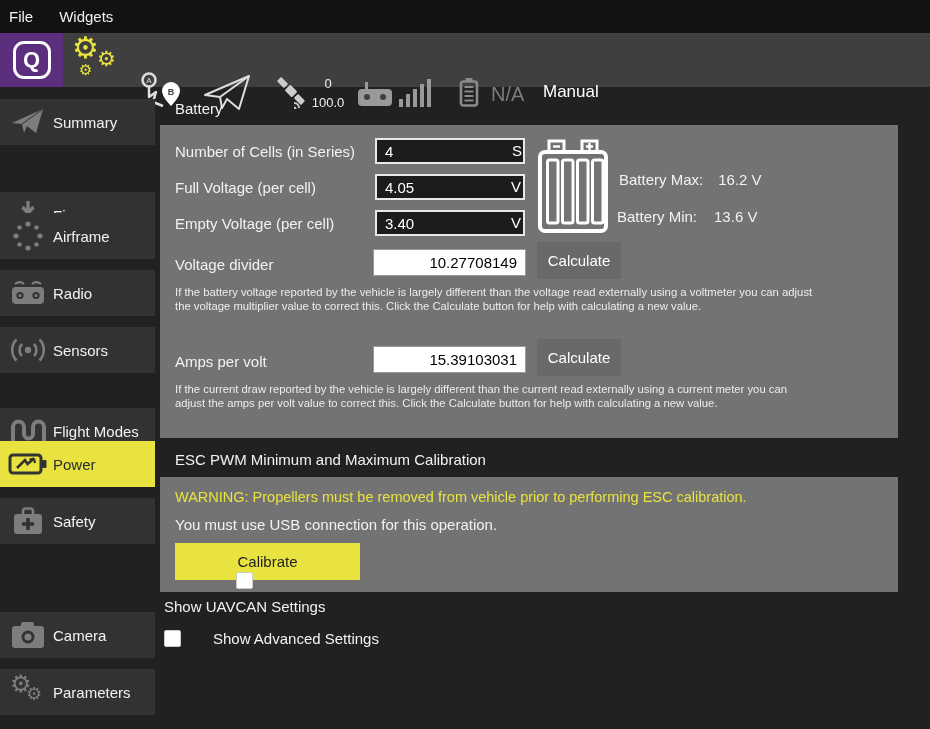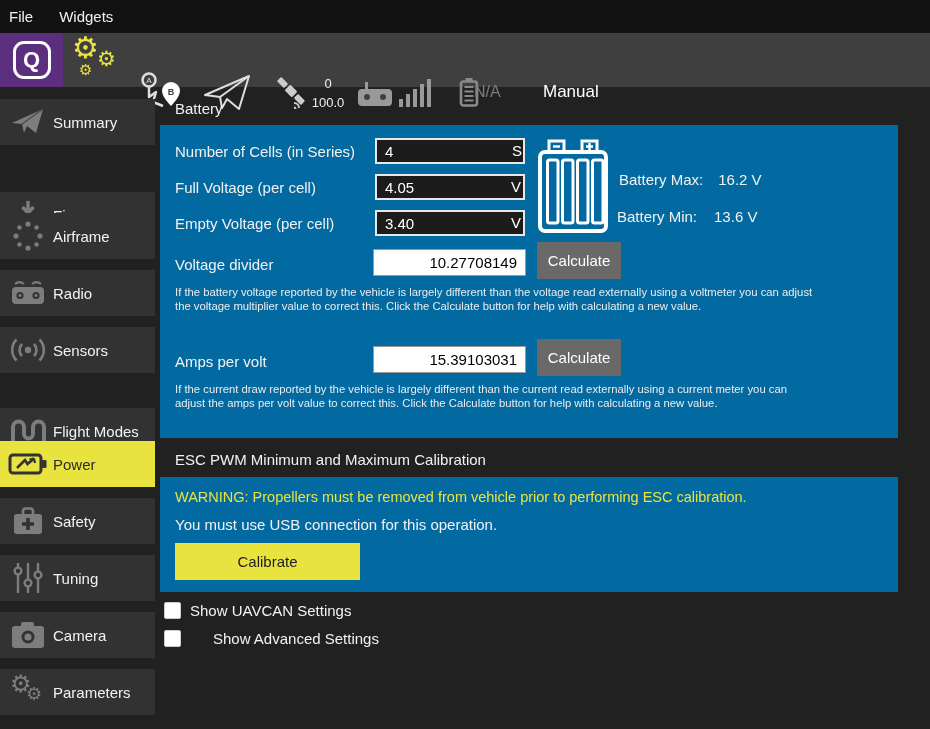--- a/index.html
+++ b/index.html
@@ -16,34 +16,34 @@
   
   #toolbar { left:0; top:33px; width:930px; height:54px; background:#3f3f3f; }
   #qlogo { left:0; top:0; width:63px; height:54px; background:var(--purple);
     display:flex; align-items:center; justify-content:center; }
   #qlogo .qbox { width:38px; height:38px; border:3px solid #fff; border-radius:11px;
     display:flex; align-items:center; justify-content:center; font-size:22px; font-weight:bold; color:#fff; }
   #gears-tab { left:72px; top:0; width:48px; height:51px; }
   #gears-tab span { position:absolute; color:var(--accent); line-height:1; }
   #gear-underline { left:72px; top:84px; width:48px; height:3px; background:var(--accent); }
   #gps-nums { left:306px; top:41px; width:44px; text-align:center; font-size:13px; line-height:19px; color:#eee; }
-  #batt-na { left:474px; top:50px; font-size:16px; color:#7c7c7c; }
+  #batt-na { left:491px; top:50px; font-size:20px; color:#7c7c7c; }
   #mode-indicator { left:543px; top:49px; font-size:17px; color:#fff; }
 
   
   .side-item { left:0; width:155px; height:46px; background:#323232;
     display:flex; align-items:center; }
   .side-item .ic { width:40px; margin-left:8px; display:flex; justify-content:center; align-items:center; }
   .side-item .lbl { margin-left:5px; font-size:15px; color:#f2f2f2; }
   .side-item.sel { background:var(--accent); }
   .side-item.sel .lbl { color:#2b2b2b; }
 
   
   .section-h { font-size:15px; color:#f2f2f2; }
-  .panel { left:160px; width:738px; background:#0369a1; }
+  .panel { left:160px; width:738px; background:#737373; }
   .flabel { font-size:15px; color:#f2f2f2; }
   .field { background:#1c1c1c; border:2px solid #e8e8e8; color:#fff; font-size:15px;
     font-family:inherit; padding:0 24px 0 8px; height:26px; width:150px; outline:none; }
   .field.light { background:#fff; color:#000; border:1px solid #9a9a9a; height:27px;
     width:153px; padding:0 8px;text-align:right; }
   .unit { font-size:15px; color:#fff; }
   .btn-gray { background:#696969; border:none; color:#fff; font-size:15px;
     font-family:inherit; width:84px; height:37px; cursor:pointer; }
   .btn-yellow { background:var(--accent); border:none; color:#222; font-size:15px;
     font-family:inherit; width:185px; height:37px; cursor:pointer; }
@@ -233,31 +233,20 @@
     <span class="ic">
       <svg width="32" height="30" viewBox="0 0 32 30">
           <path d="M11 8 V5 a2.5 2.5 0 0 1 2.5 -2.5 h5 A2.5 2.5 0 0 1 21 5 v3" fill="none" stroke="#7d7d7d" stroke-width="2.6"></path>
           <rect x="2" y="8" width="28" height="20" rx="3" fill="#7d7d7d"></rect>
           <path d="M16 12 v12 M10 18 h12" stroke="#323232" stroke-width="3.6"></path>
         </svg>
     </span>
     <span class="lbl">Safety</span>
   </div>
 
-  <div class="side-item abs" style="top:555px;">
-    <span class="ic">
-      <svg width="30" height="32" viewBox="0 0 30 32">
-          <path d="M5 1 v30 M15 1 v30 M25 1 v30" stroke="#7d7d7d" stroke-width="2.4"></path>
-          <circle cx="5" cy="9" r="3.4" fill="#323232" stroke="#7d7d7d" stroke-width="2.4"></circle>
-          <circle cx="15" cy="21" r="3.4" fill="#323232" stroke="#7d7d7d" stroke-width="2.4"></circle>
-          <circle cx="25" cy="13" r="3.4" fill="#323232" stroke="#7d7d7d" stroke-width="2.4"></circle>
-        </svg>
-    </span>
-    <span class="lbl">Tuning</span>
-  </div>
 
   <div class="side-item abs" style="top:612px;">
     <span class="ic">
       <svg width="34" height="28" viewBox="0 0 34 28">
           <rect x="10" y="1" width="13" height="6" rx="2" fill="#7d7d7d"></rect>
           <rect x="1" y="5" width="32" height="22" rx="3" fill="#7d7d7d"></rect>
           <circle cx="17" cy="16" r="6.5" fill="#323232"></circle>
           <circle cx="17" cy="16" r="3.6" fill="#7d7d7d"></circle>
         </svg>
     </span>
@@ -325,21 +314,21 @@
   </div>
 
   <div class="abs section-h" style="left:175px; top:451px;">ESC PWM Minimum and Maximum Calibration</div>
 
   <div class="panel abs" style="top:477px; height:115px;">
     <div class="abs warn" style="left:15px; top:12px;">WARNING: Propellers must be removed from vehicle prior to performing ESC calibration.</div>
     <div class="abs note" style="left:15px; top:39px;">You must use USB connection for this operation.</div>
     <button class="abs btn-yellow" style="left:15px; top:66px;">Calibrate</button>
   </div>
 
-  <div class="chk-row abs" style="left:164px; top:602px;">
+  <div class="chk-row abs" style="left:164px; top:572px;flex-direction:column;">
     <span class="chk"></span>
     <span class="chk-lbl">Show UAVCAN Settings</span>
   </div>
   <div class="chk-row abs" style="left:164px; top:630px;gap:32px;">
     <span class="chk"></span>
     <span class="chk-lbl">Show Advanced Settings</span>
   </div>
 
 </div>
 

